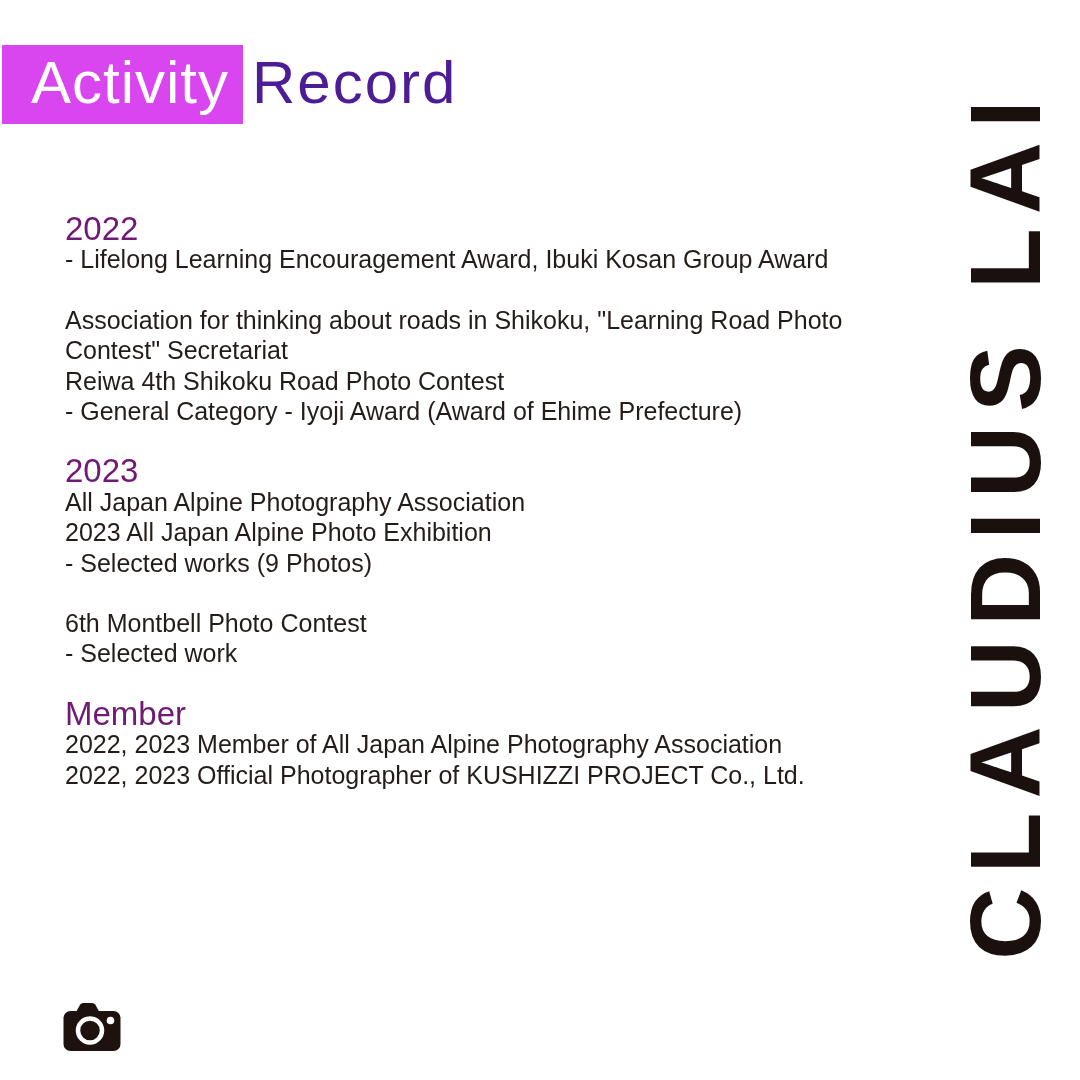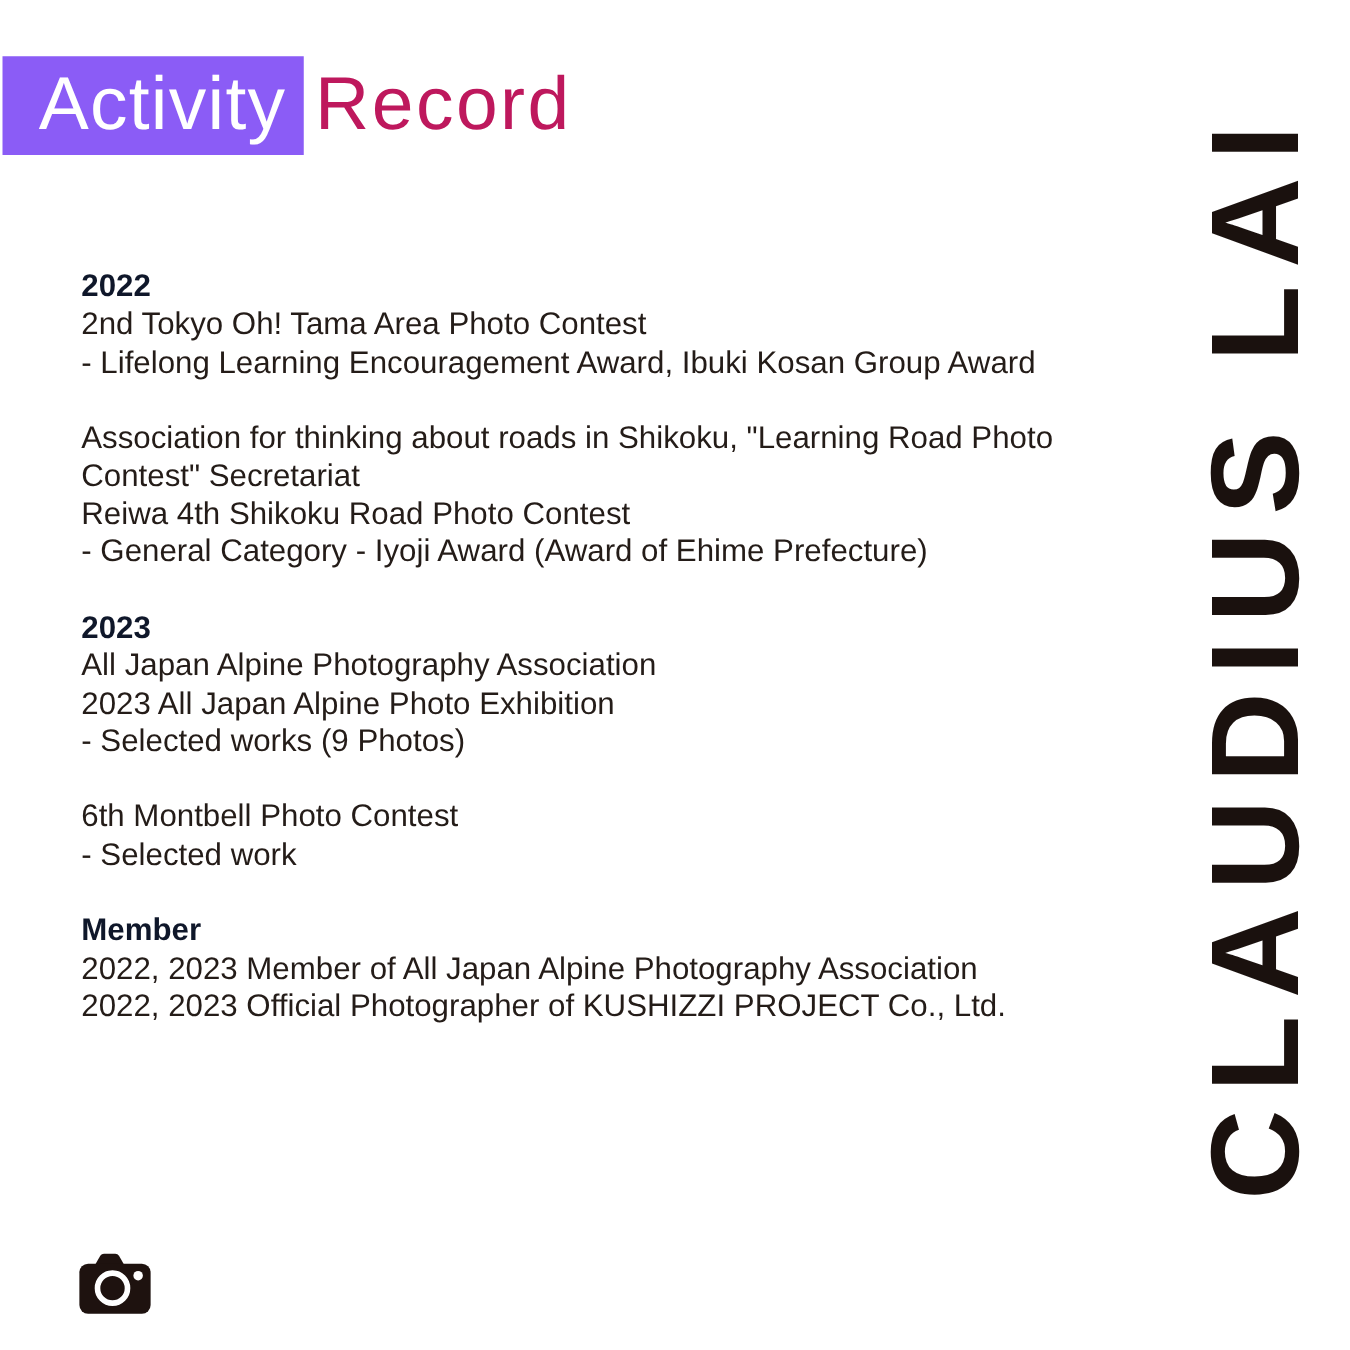--- a/index.html
+++ b/index.html
@@ -19,55 +19,55 @@
 
   
   .page-header {
     position: absolute;
     top: 45px;
     left: 2px;
     display: flex;
     align-items: center;
   }
   .header-highlight {
-    background: #8b5cf6;
+    background: #d946ef;
     color: #ffffff;
     font-size: 60px;
     height: 75px;
     display: flex;
     align-items: center;
     padding: 0 14px 4px 29px;
     letter-spacing: 1px;
     text-align: center;
   }
   .header-rest {
-    color: #be185d;
+    color: #4c1d95;
     font-size: 60px;
     margin-left: 9px;
     padding-bottom: 4px;
     letter-spacing: 2px;
   }
 
   
   .record-list {
     position: absolute;
     left: 65px;
     top: 214px;
     width: 840px;
     font-size: 25px;
     line-height: 30.4px;
     color: #241c18;
   }
   .record-section { margin: 0 0 30px 0; }
   .record-section h2 {
-    font-size: 25px;
+    font-size: 33px;
     line-height: 30.4px;
     margin: 0;
-    font-weight: bold;
-    color: #0f172a;
+    font-weight: normal;
+    color: #701a75;
   }
   .record-section p {
     margin: 0;
     white-space: nowrap;
   }
 
   
   .vertical-name {
     position: absolute;
     top: 523px;
@@ -96,21 +96,20 @@
 
   <header class="page-header">
     <span class="header-highlight">Activity</span>
     <span class="header-rest">Record</span>
   </header>
 
   <main class="record-list">
 
     <section class="record-section">
       <h2>2022</h2>
-      <p>2nd Tokyo Oh! Tama Area Photo Contest</p>
       <p>- Lifelong Learning Encouragement Award, Ibuki Kosan Group Award</p>
     </section>
 
     <section class="record-section">
       <p>Association for thinking about roads in Shikoku, "Learning Road Photo</p>
       <p>Contest" Secretariat</p>
       <p>Reiwa 4th Shikoku Road Photo Contest</p>
       <p>- General Category - Iyoji Award (Award of Ehime Prefecture)</p>
     </section>
 

